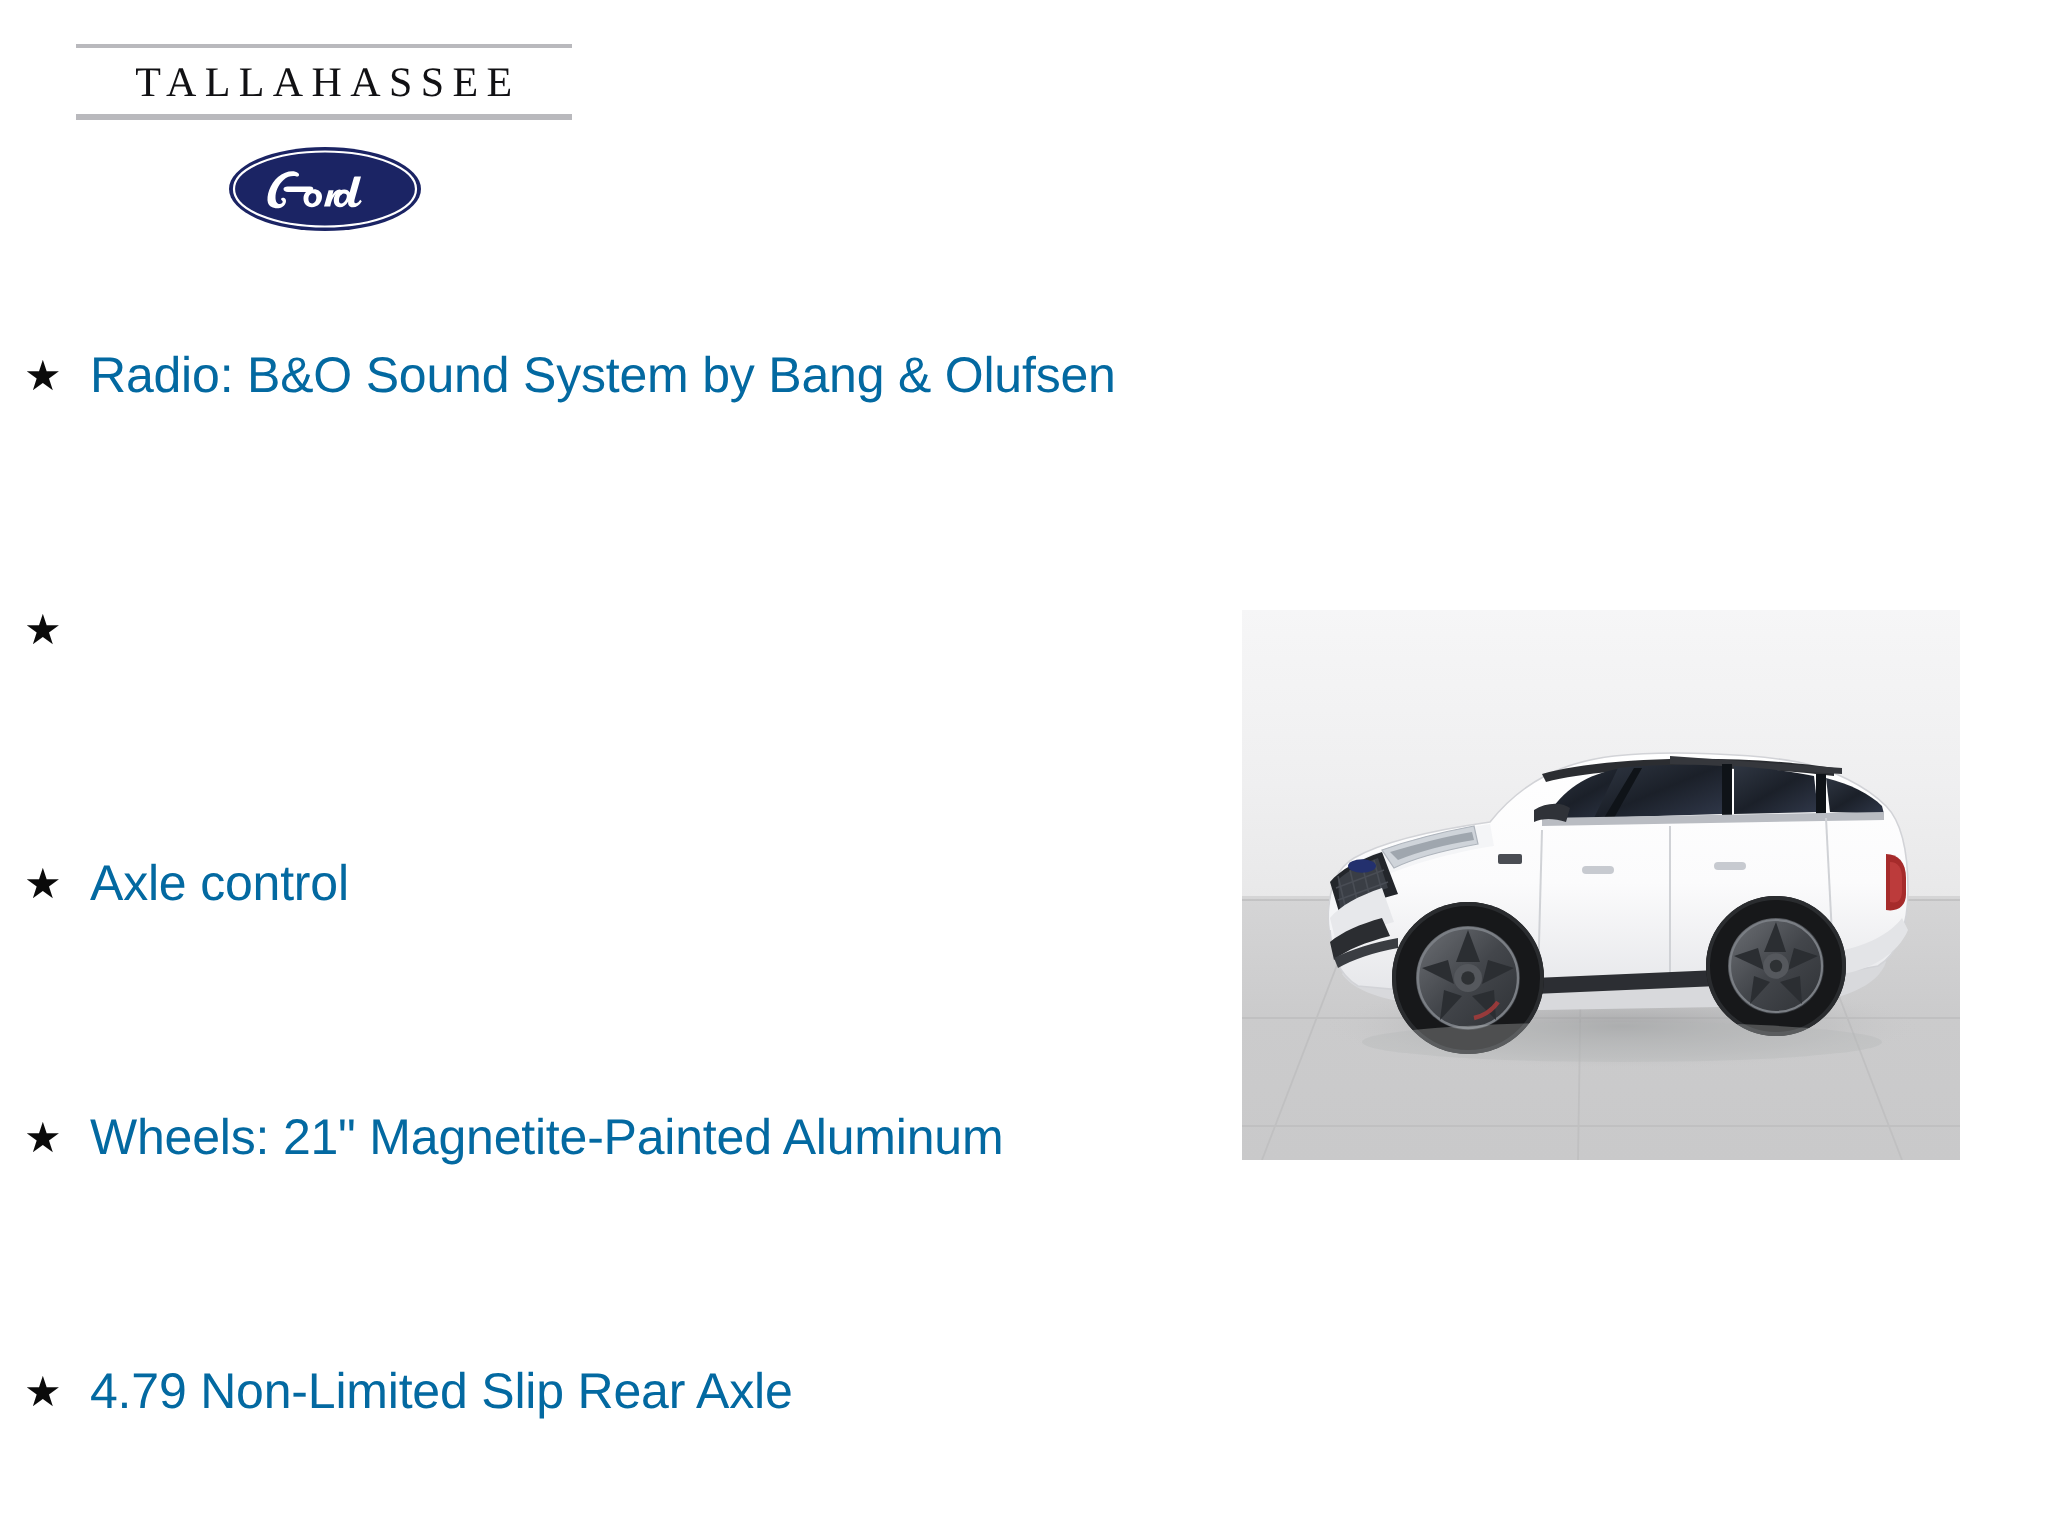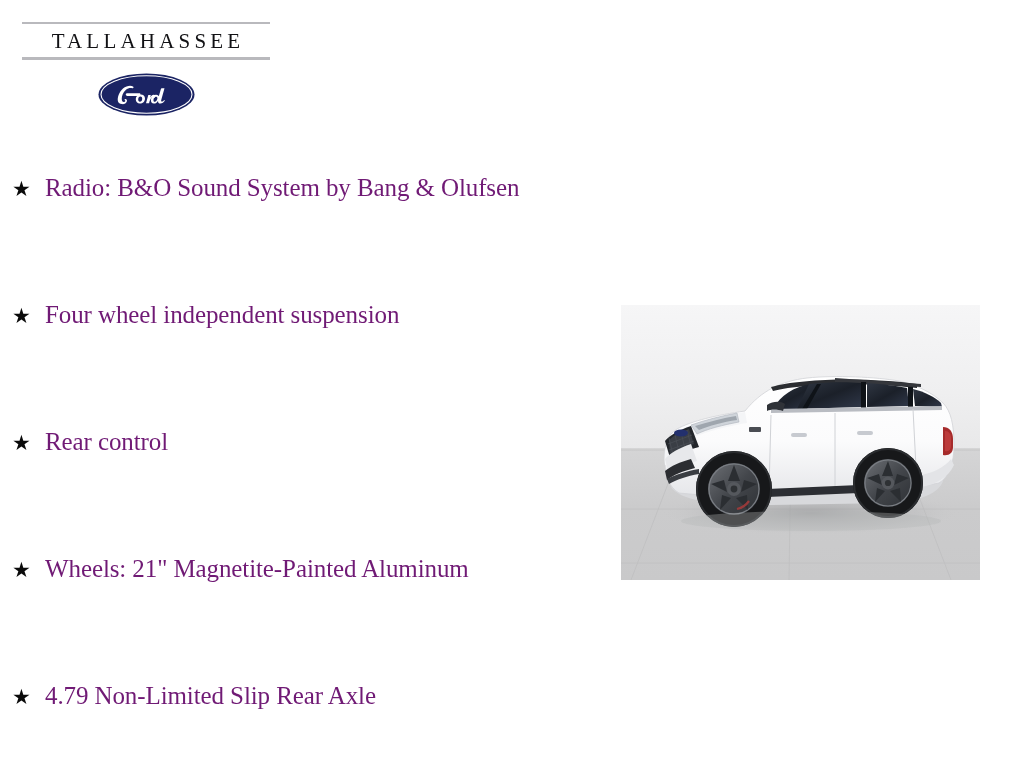--- a/index.html
+++ b/index.html
@@ -12,21 +12,21 @@
     height: 768px;
     position: relative;
     overflow: hidden;
     font-family: "Liberation Sans", sans-serif;
     color: #0a0a0a;
   }
 
   
   #dealer-logo {
     position: absolute;
-    left: 0;
+    left: 16px;
     top: 0;
     width: 300px;
     height: 130px;
   }
   #dealer-name-wrap {
     position: absolute;
     left: 22px;
     top: 22px;
     width: 248px;
     border-top: 2px solid #b9b9bd;
@@ -77,23 +77,22 @@
     color: #0a0a0a;
   }
   .feature-text {
     position: absolute;
     left: 45px;
     top: 5px;
     font-size: 25px;
     line-height: 34px;
     font-weight: 300;
     letter-spacing: -0.1px;
-    color: #701a75;
+    color: #0369a1;
     white-space: nowrap;
-    font-family: Liberation Serif, serif;
   }
 
   
   #vehicle-photo {
     position: absolute;
     left: 621px;
     top: 305px;
     width: 359px;
     height: 275px;
     overflow: hidden;
@@ -143,26 +142,25 @@
 
 <div id="feature-list">
 
   <div class="feature-row">
     <span class="feature-star">★</span>
     <span class="feature-text">Radio: B&amp;O Sound System by Bang &amp; Olufsen</span>
   </div>
 
   <div class="feature-row">
     <span class="feature-star">★</span>
-    <span class="feature-text">Four wheel independent suspension</span>
-  </div>
-
-  <div class="feature-row">
-    <span class="feature-star">★</span>
-    <span class="feature-text">Rear control</span>
+  </div>
+
+  <div class="feature-row">
+    <span class="feature-star">★</span>
+    <span class="feature-text">Axle control</span>
   </div>
 
   <div class="feature-row">
     <span class="feature-star">★</span>
     <span class="feature-text">Wheels: 21" Magnetite-Painted Aluminum</span>
   </div>
 
   <div class="feature-row">
     <span class="feature-star">★</span>
     <span class="feature-text">4.79 Non-Limited Slip Rear Axle</span>

